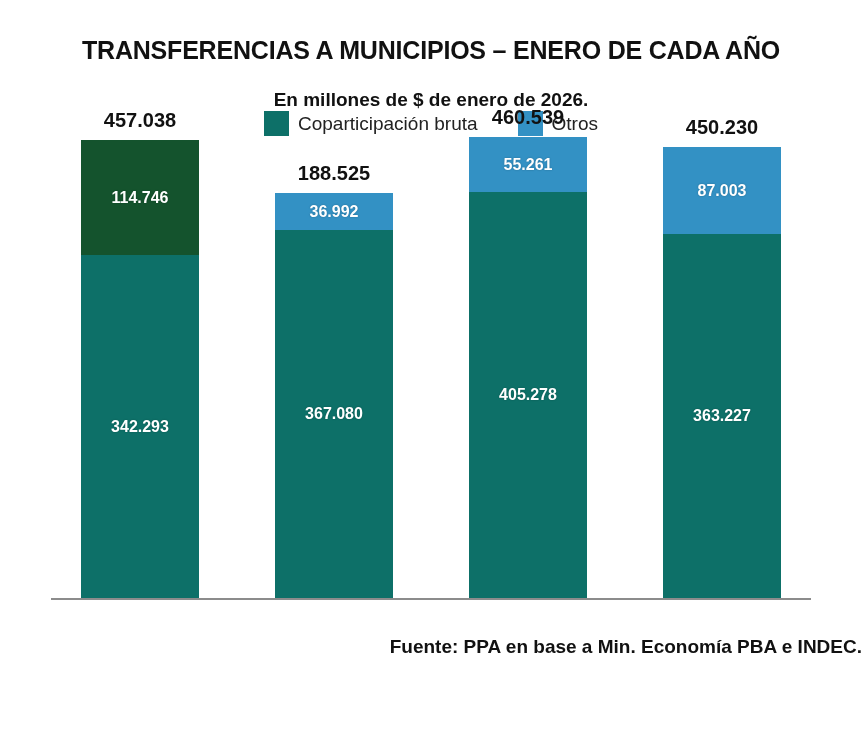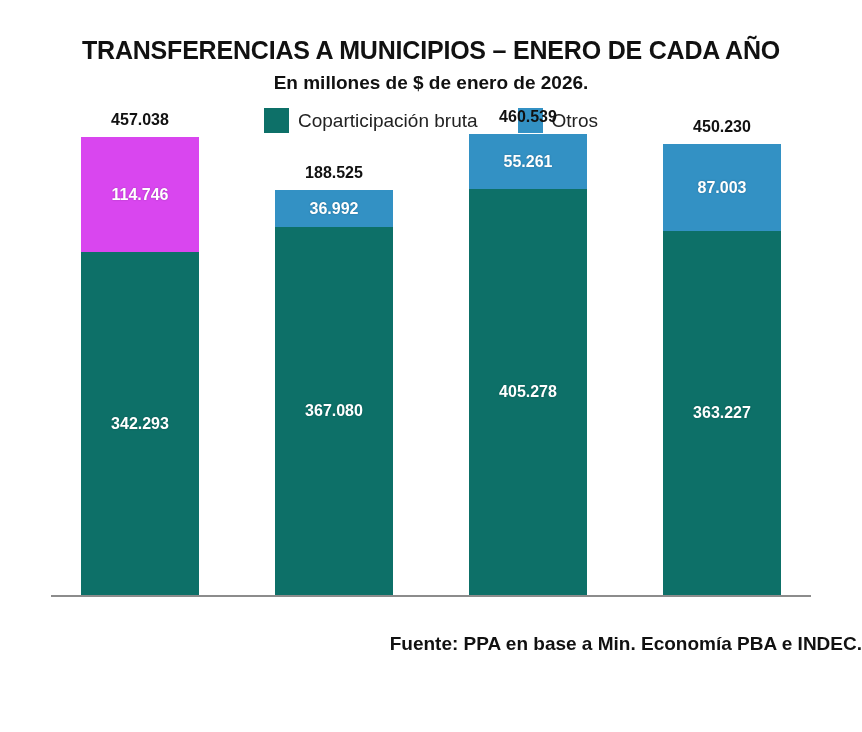--- a/index.html
+++ b/index.html
@@ -26,28 +26,27 @@
     font-weight: bold;
     letter-spacing: -0.2px;
     color: #111111;
     margin-top: 36px;
   }
   .subtitle {
     text-align: center;
     font-size: 19px;
     font-weight: bold;
     color: #111111;
-    margin-top: 7px;
+    margin-top: 24px;
   }
   .legend {
     display: flex;
     justify-content: center;
     align-items: flex-start;
     gap: 40px;
-    margin-top: 14px;
   }
   .legend-item {
     display: flex;
     align-items: center;
     gap: 9px;
   }
   .legend-swatch {
     width: 25px;
     height: 25px;
     display: block;
@@ -76,21 +75,21 @@
   }
   .bar-col {
     width: 142px;
     display: flex;
     flex-direction: column;
     align-items: center;
     justify-content: flex-end;
     height: 100%;
   }
   .total-label {
-    font-size: 16px;
+    font-size: 20px;
     font-weight: bold;
     color: #111111;
     margin-bottom: 8px;
     white-space: nowrap;
   }
   .stack {
     width: 118px;
     display: flex;
     flex-direction: column;
     justify-content: flex-end;
@@ -159,21 +158,21 @@
       <span class="legend-label">Otros</span>
     </div>
   </div>
 
   <div class="chart-area">
     <div class="plot">
 
       <div class="bar-col">
         <div class="total-label">457.038</div>
         <div class="stack">
-          <div class="seg" style="background:#d946ef;height:115px">
+          <div class="seg" style="background:#14532d;height:115px">
             <span class="seg-label">114.746</span>
           </div>
           <div class="seg" style="background:#0d7068;height:343px">
             <span class="seg-label">342.293</span>
           </div>
         </div>
       </div>
 
       <div class="bar-col">
         <div class="total-label">188.525</div>

